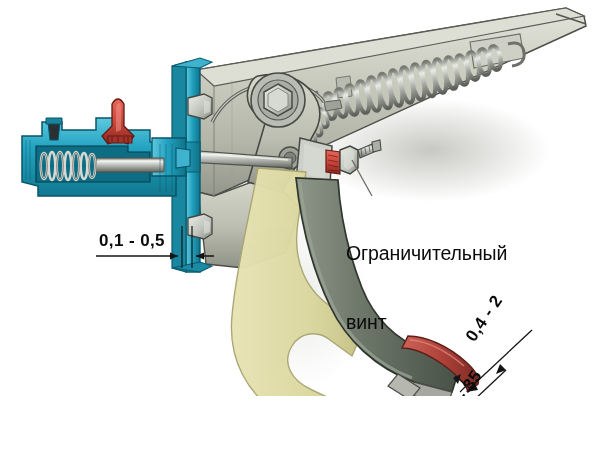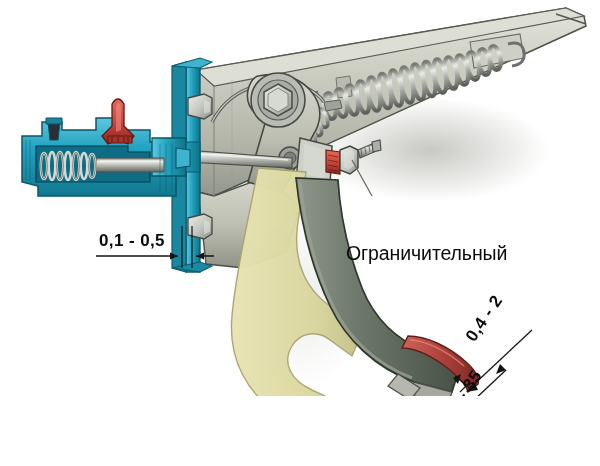--- a/index.html
+++ b/index.html
@@ -372,20 +372,21 @@
       <path d="M440,432 L506,370" stroke-width="1.3" fill="none"></path>
       <path d="M440,432 L450,428 L446,438 Z" stroke="none"></path>
       <path d="M506,370 L496,374 L500,364 Z" stroke="none"></path>
       <path d="M460,392 L470,382" stroke-width="1.1" fill="none"></path>
     </g>
 
   </svg>
 
   <div class="lbl" id="callout-label">
     <div>Ограничительный</div>
+    <div>винт</div>
   </div>
 
   <div class="lbl" id="dim-left-label">0,1 - 0,5</div>
 
   <div class="lbl" id="dim-a-label">0,4 - 2</div>
 
   <div class="lbl" id="dim-b-label">25 - 35</div>
 
 </div>
 

